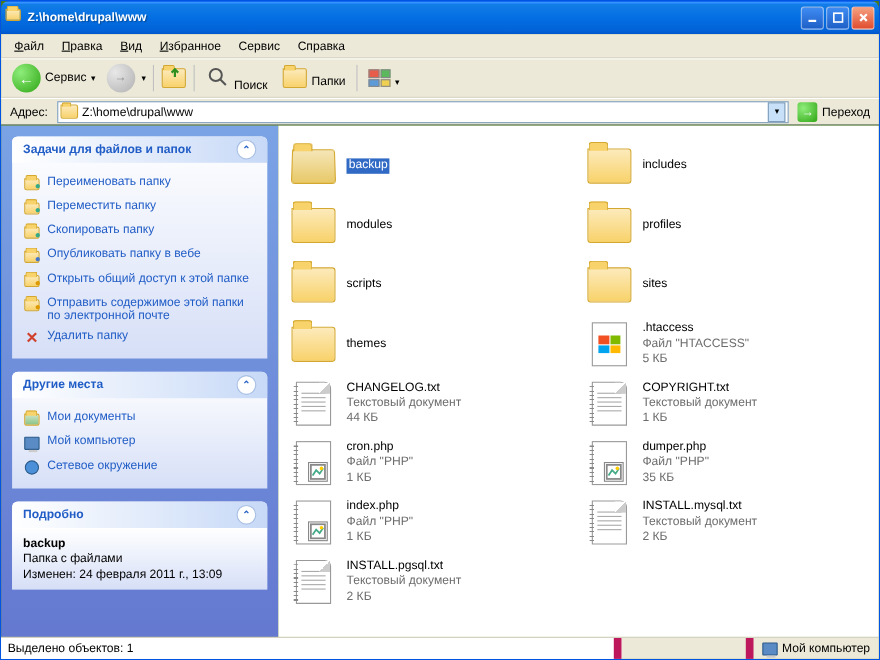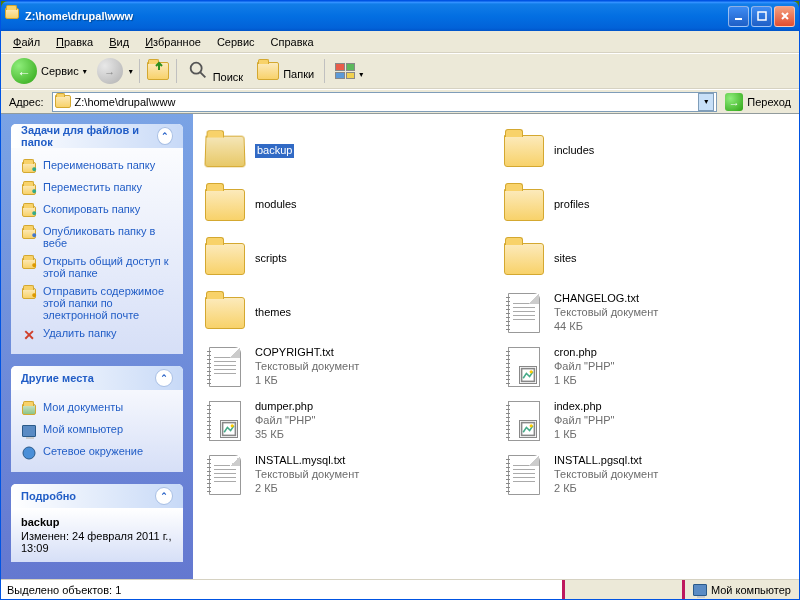--- a/index.html
+++ b/index.html
@@ -37,21 +37,21 @@
 .addressbar{height:24px;background:#ece9d8;border-top:1px solid #fff;display:flex;align-items:center;padding:0 4px;gap:4px;}
 .addr-label{padding:0 4px;}
 .addr-input{flex:1;display:flex;align-items:center;background:#fff;border:1px solid #7f9db9;height:20px;padding:0 2px;}
 .addr-input .folder-ic{width:16px;height:13px;}
 .addr-input .folder-ic::before{top:-3px;width:7px;height:3px;}
 .addr-path{flex:1;padding:0 4px;}
 .addr-dd{width:16px;height:18px;background:#c8e0f8;border:1px solid #7f9db9;display:flex;align-items:center;justify-content:center;}
 .go-btn{display:flex;align-items:center;gap:4px;padding:0 4px;}
 .go-ic{width:18px;height:18px;background:radial-gradient(circle at 30% 30%,#8eed7a,#2ea514);border-radius:3px;display:flex;align-items:center;justify-content:center;color:#fff;}
 .content{flex:1;display:flex;overflow:hidden;border-top:1px solid #919b9c;}
-.sidebar{width:192px;background:linear-gradient(to bottom,#7aa3e5,#6478d0);padding:10px;overflow-y:auto;}
+.sidebar{width:252px;background:linear-gradient(to bottom,#7aa3e5,#6478d0);padding:10px;overflow-y:auto;}
 .panel{background:linear-gradient(to bottom,#fff,#d6dff7);border-radius:5px 5px 0 0;margin-bottom:12px;overflow:hidden;}
 .panel-hd{height:24px;background:linear-gradient(to right,#fff,#c7d9f7);display:flex;align-items:center;padding:0 10px;color:#215dc6;font-weight:bold;justify-content:space-between;}
 .panel-chev{width:18px;height:18px;border-radius:50%;background:#fff;border:1px solid #a8bfe4;display:flex;align-items:center;justify-content:center;color:#215dc6;font-size:9px;}
 .panel-body{padding:8px 10px;}
 .task{display:flex;align-items:flex-start;gap:6px;padding:3px 0;color:#215dc6;cursor:pointer;}
 .task-ic{width:16px;height:16px;flex-shrink:0;display:flex;align-items:center;justify-content:center;}
 .detail-body{padding:8px 10px;background:linear-gradient(to bottom,#fff,#d6dff7);}
 .detail-title{font-weight:bold;color:#000;}
 .detail-line{color:#000;margin-top:2px;}
 .main{flex:1;background:#fff;overflow-y:auto;padding:10px 4px;position:relative;}
@@ -73,21 +73,21 @@
 .win-flag{width:20px;height:16px;display:grid;grid-template-columns:1fr 1fr;grid-template-rows:1fr 1fr;gap:1px;}
 .win-flag span:nth-child(1){background:#f25022;}
 .win-flag span:nth-child(2){background:#7fba00;}
 .win-flag span:nth-child(3){background:#00a4ef;}
 .win-flag span:nth-child(4){background:#ffb900;}
 .tile-txt{display:flex;flex-direction:column;line-height:1.25;}
 .tile-name{color:#000;}
 .tile-name.selected{background:#316ac5;color:#fff;padding:0 2px;}
 .tile-type,.tile-size{color:#6d6d6d;}
 .statusbar{height:20px;background:#ece9d8;border-top:1px solid #d6d2c2;display:flex;align-items:center;font-size:11px;}
-.status-seg{border-right:3px solid #be185d;padding:0 6px;height:100%;display:flex;align-items:center;}
+.status-seg{border-right:7px solid #be185d;padding:0 6px;height:100%;display:flex;align-items:center;}
 .status-seg.main{flex:1;}
 .status-comp{display:flex;align-items:center;gap:4px;padding:0 8px;}
 .comp-ic{width:14px;height:12px;background:#5a8bc4;border:1px solid #2a5a8a;border-radius:1px;position:relative;}
 .comp-ic::after{content:"";position:absolute;bottom:-3px;left:3px;width:8px;height:2px;background:#ccc;}
 .x-red{color:#d0402c;font-weight:bold;font-size:14px;}
 </style>
 </head>
 <body>
 
 <div class="window">
@@ -279,20 +279,21 @@
           </div>
       </div>
 
       <div class="panel">
         <div class="panel-hd">
           <span>Подробно</span>
           <span class="panel-chev">⌃</span>
         </div>
         <div class="detail-body">
           <div class="detail-title">backup</div>
+          <div class="detail-line">Папка с файлами</div>
           <div class="detail-line">Изменен: 24 февраля 2011 г., 13:09</div>
         </div>
       </div>
 
     </div>
 
     <div class="main">
       <div class="tiles" id="tiles">
           <div class="tile">
             <div class="tile-ic">
@@ -341,20 +342,37 @@
             <div class="tile-txt">
               <span class="tile-name">sites</span>
             </div>
           </div>
           <div class="tile">
             <div class="tile-ic">
               <div class="big-folder"></div>
             </div>
             <div class="tile-txt">
               <span class="tile-name">themes</span>
+            </div>
+          </div>
+          <div class="tile">
+            <div class="tile-ic">
+              <div class="win-file">
+                <div class="win-flag">
+                  <span></span>
+                  <span></span>
+                  <span></span>
+                  <span></span>
+                </div>
+              </div>
+            </div>
+            <div class="tile-txt">
+              <span class="tile-name">.htaccess</span>
+              <span class="tile-type">Файл "HTACCESS"</span>
+              <span class="tile-size">5 КБ</span>
             </div>
           </div>
           <div class="tile">
             <div class="tile-ic">
               <div class="text-file">
                 <div class="ring"></div>
                 <div class="line"></div>
                 <div class="line"></div>
                 <div class="line"></div>
                 <div class="line"></div>

